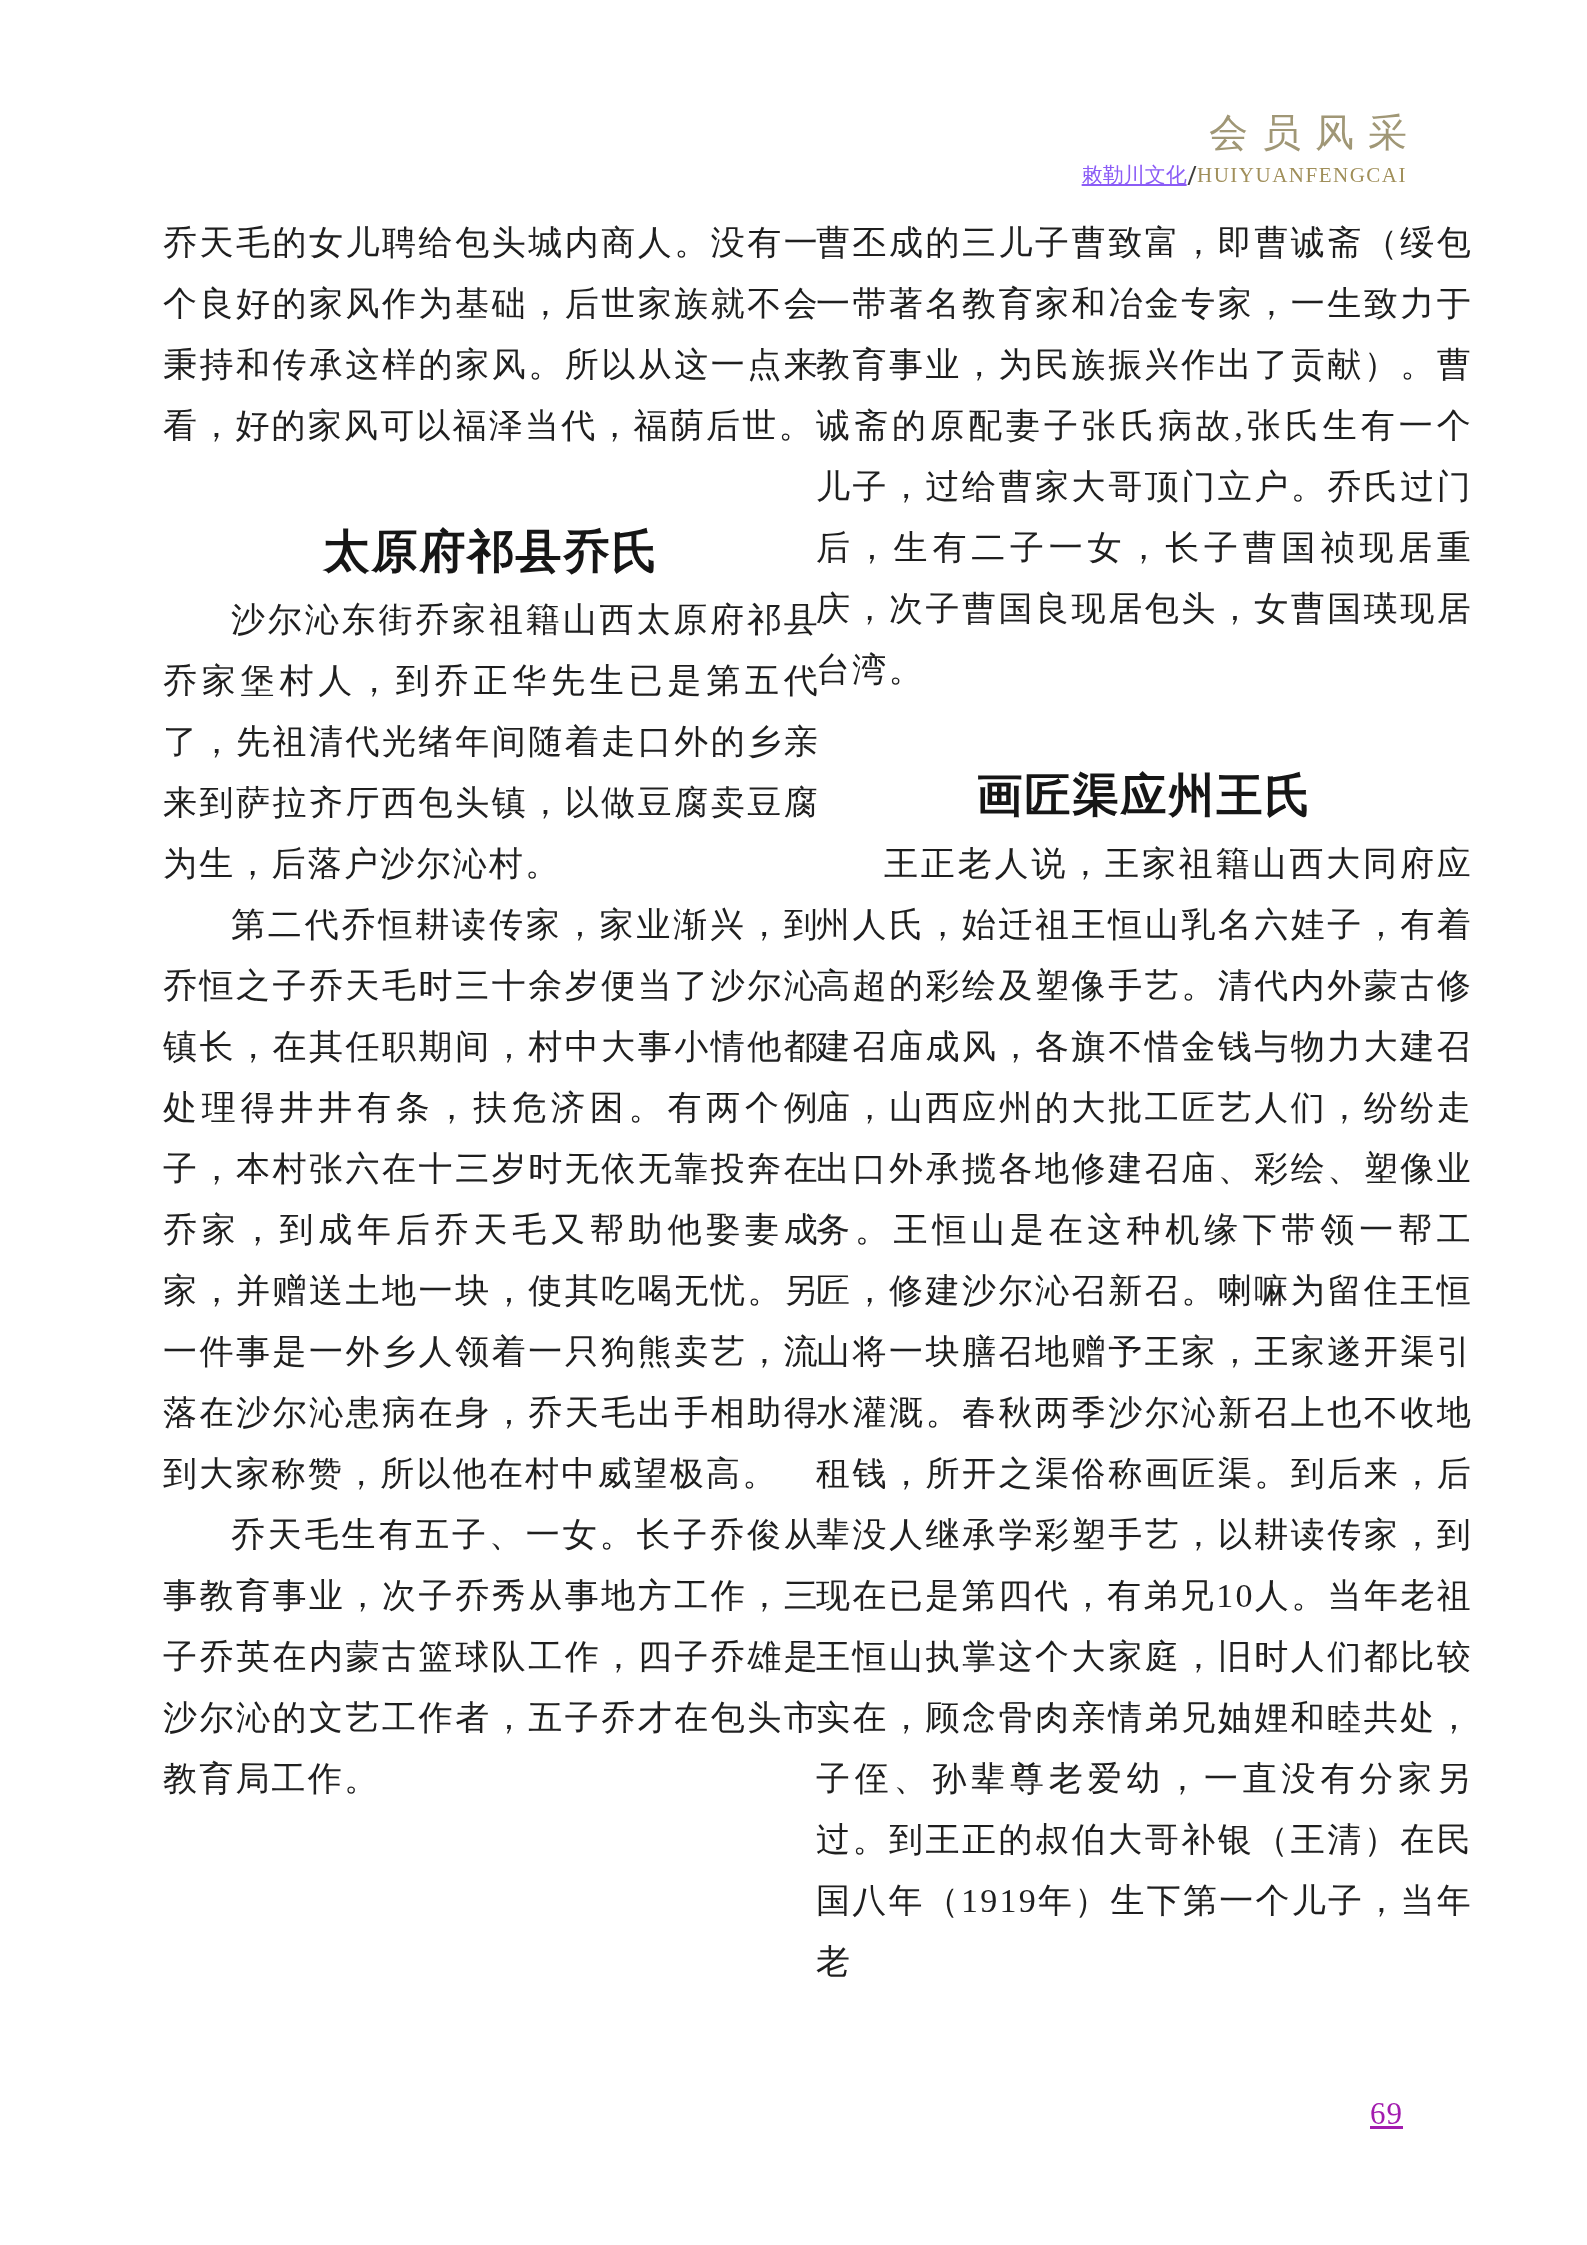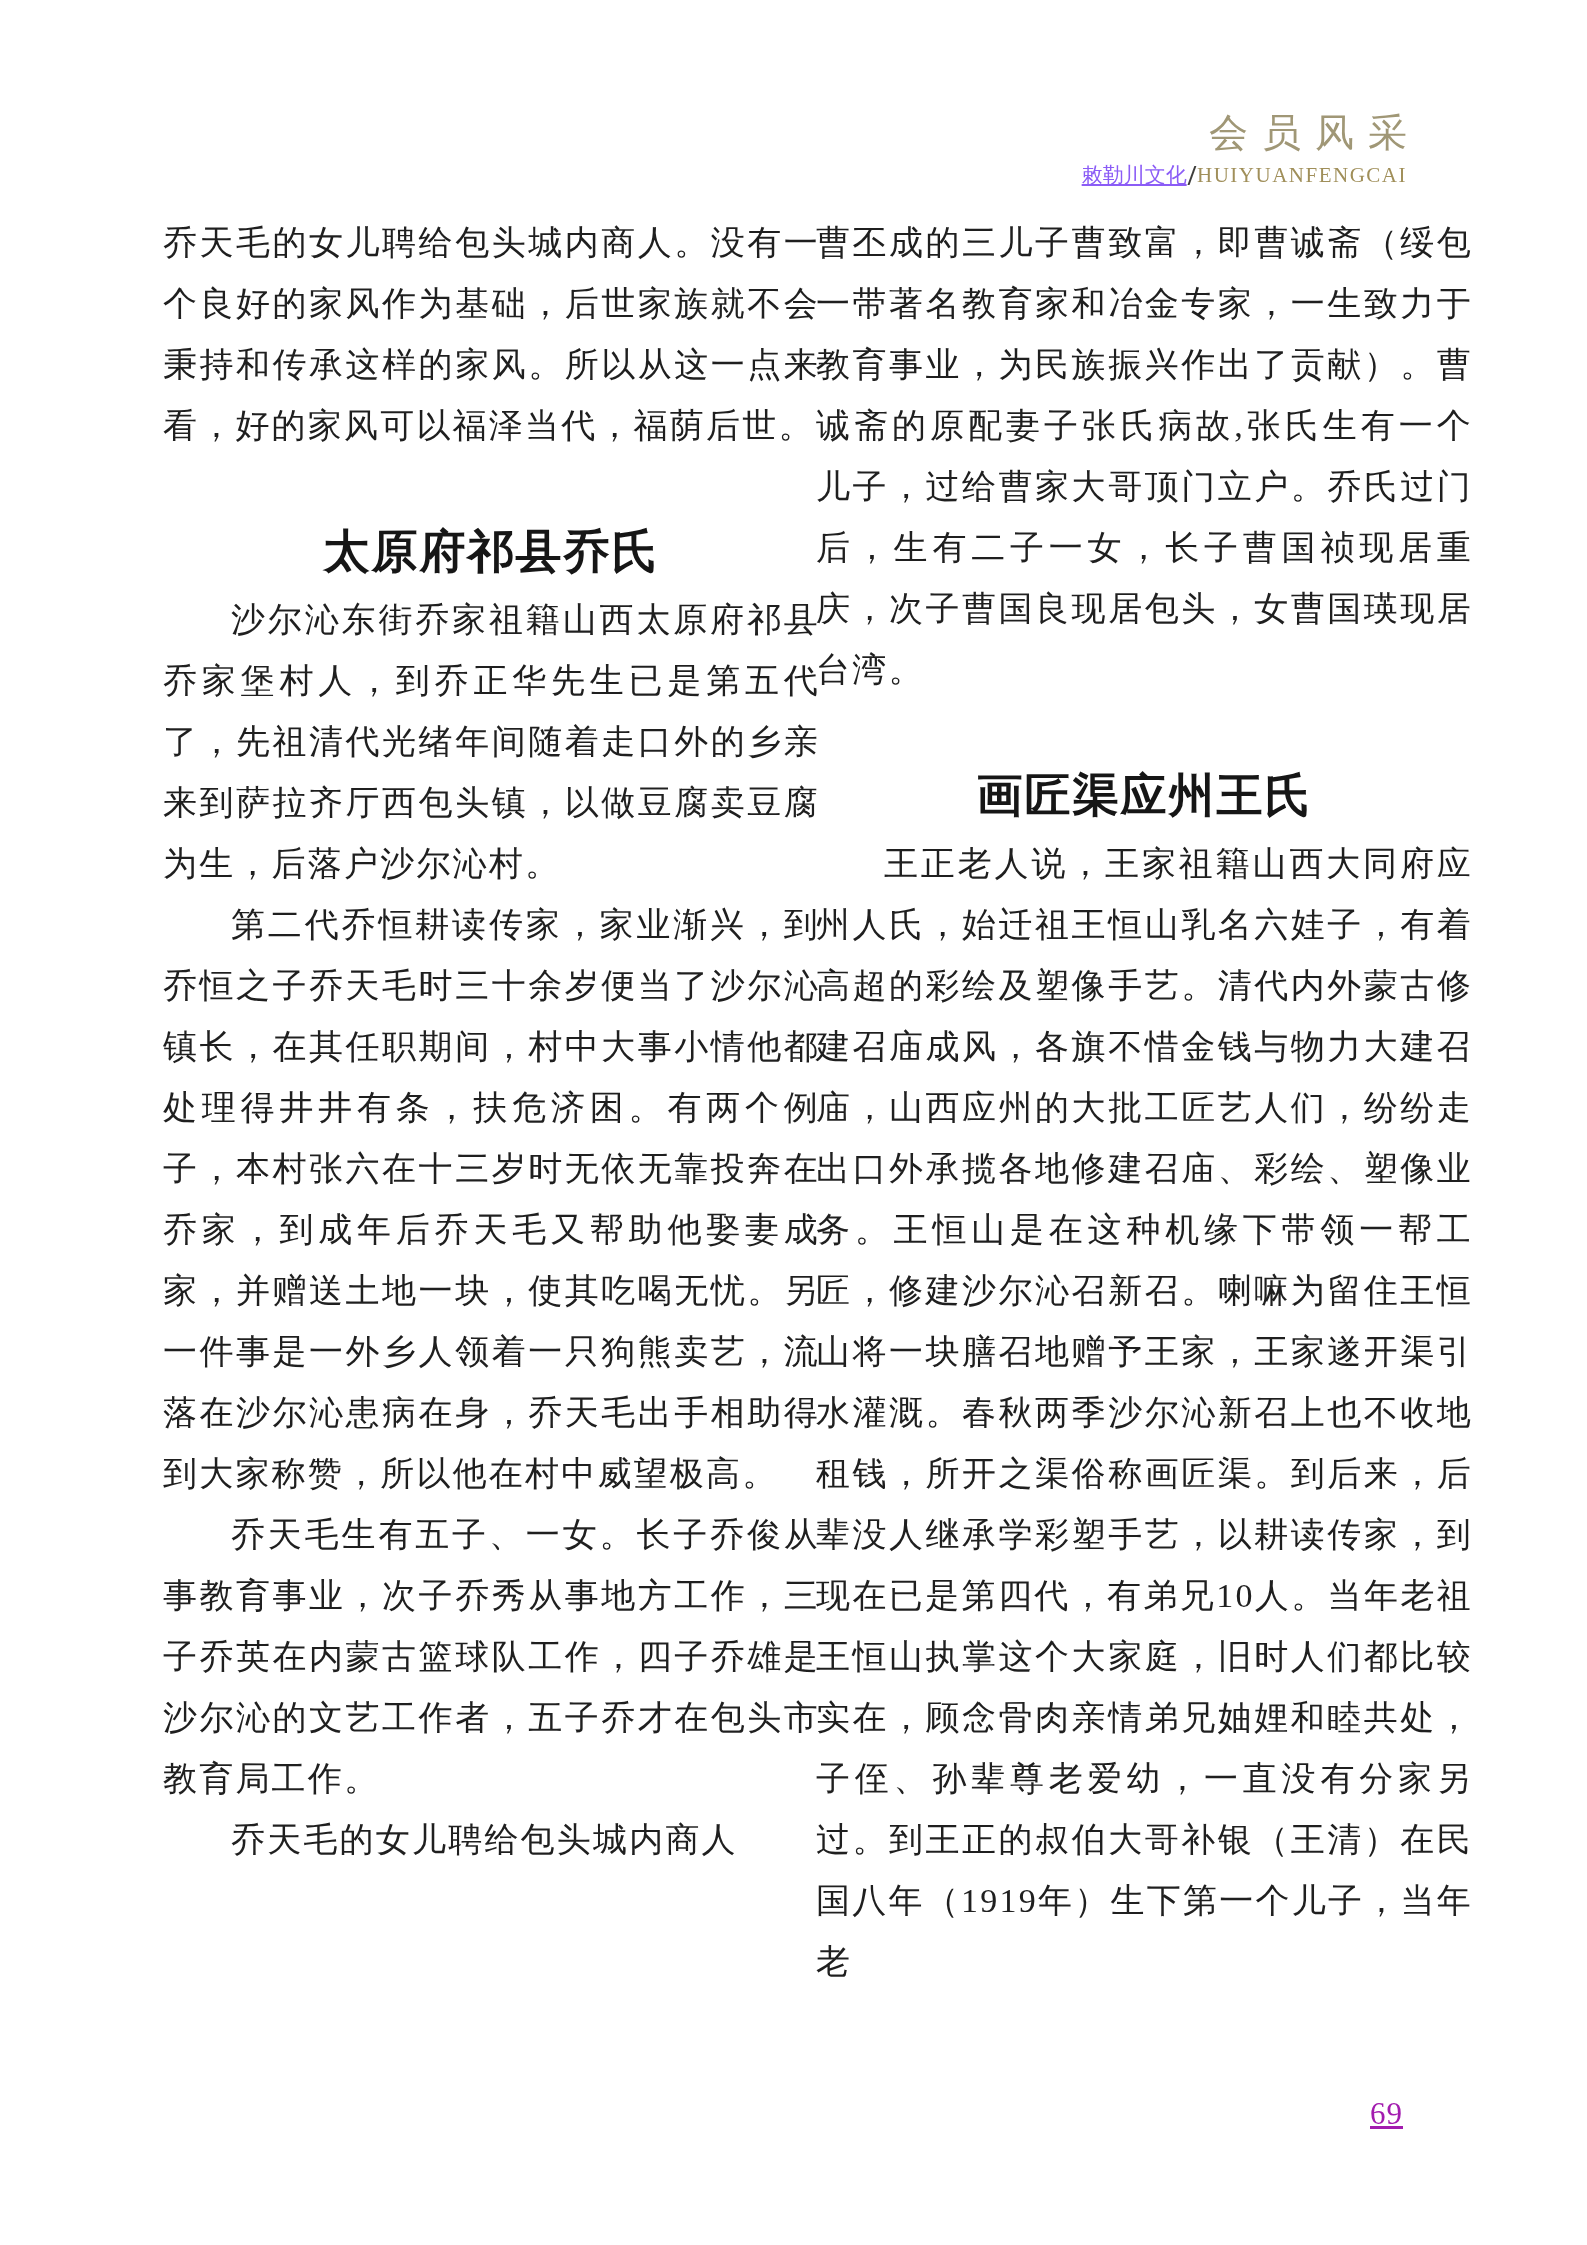--- a/index.html
+++ b/index.html
@@ -90,21 +90,20 @@
       <span style="color: #8b5cf6; text-decoration: underline;">敕勒川文化</span><span class="slash">/</span><span class="latin" style="color: rgb(160, 143, 90);">HUIYUANFENGCAI</span>
     </div>
   </div>
 
   <div class="column column-left">
       <p>乔天毛的女儿聘给包头城内商人。没有一个良好的家风作为基础，后世家族就不会秉持和传承这样的家风。所以从这一点来看，好的家风可以福泽当代，福荫后世。</p>
       <h3>太原府祁县乔氏</h3>
       <p class="indent">沙尔沁东街乔家祖籍山西太原府祁县乔家堡村人，到乔正华先生已是第五代了，先祖清代光绪年间随着走口外的乡亲来到萨拉齐厅西包头镇，以做豆腐卖豆腐为生，后落户沙尔沁村。</p>
       <p class="indent">第二代乔恒耕读传家，家业渐兴，到乔恒之子乔天毛时三十余岁便当了沙尔沁镇长，在其任职期间，村中大事小情他都处理得井井有条，扶危济困。有两个例子，本村张六在十三岁时无依无靠投奔在乔家，到成年后乔天毛又帮助他娶妻成家，并赠送土地一块，使其吃喝无忧。另一件事是一外乡人领着一只狗熊卖艺，流落在沙尔沁患病在身，乔天毛出手相助得到大家称赞，所以他在村中威望极高。</p>
       <p class="indent">乔天毛生有五子、一女。长子乔俊从事教育事业，次子乔秀从事地方工作，三子乔英在内蒙古篮球队工作，四子乔雄是沙尔沁的文艺工作者，五子乔才在包头市教育局工作。</p>
-      <p class="indent">乔天毛的女儿聘给包头城内商人</p>
     </div>
 
   <div class="column column-right">
       <p>曹丕成的三儿子曹致富，即曹诚斋（绥包一带著名教育家和冶金专家，一生致力于教育事业，为民族振兴作出了贡献）。曹诚斋的原配妻子张氏病故,张氏生有一个儿子，过给曹家大哥顶门立户。乔氏过门后，生有二子一女，长子曹国祯现居重庆，次子曹国良现居包头，女曹国瑛现居台湾。</p>
       <h3>画匠渠应州王氏</h3>
       <p class="indent">王正老人说，王家祖籍山西大同府应州人氏，始迁祖王恒山乳名六娃子，有着高超的彩绘及塑像手艺。清代内外蒙古修建召庙成风，各旗不惜金钱与物力大建召庙，山西应州的大批工匠艺人们，纷纷走出口外承揽各地修建召庙、彩绘、塑像业务。王恒山是在这种机缘下带领一帮工匠，修建沙尔沁召新召。喇嘛为留住王恒山将一块膳召地赠予王家，王家遂开渠引水灌溉。春秋两季沙尔沁新召上也不收地租钱，所开之渠俗称画匠渠。到后来，后辈没人继承学彩塑手艺，以耕读传家，到现在已是第四代，有弟兄10人。当年老祖王恒山执掌这个大家庭，旧时人们都比较实在，顾念骨肉亲情弟兄妯娌和睦共处，子侄、孙辈尊老爱幼，一直没有分家另过。到王正的叔伯大哥补银（王清）在民国八年（1919年）生下第一个儿子，当年老</p>
     </div>
 
   <div class="page-number">69</div>
 

